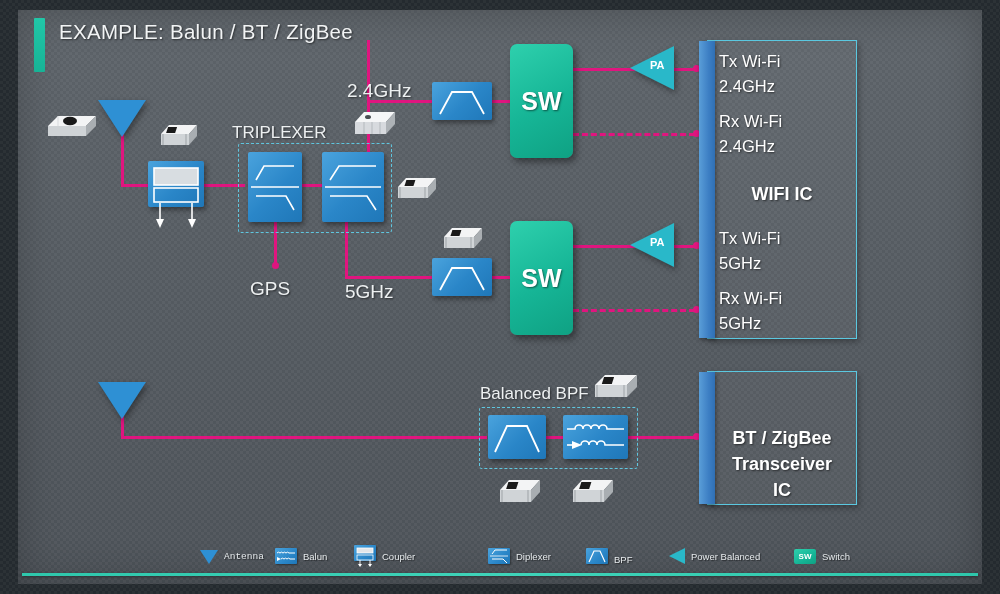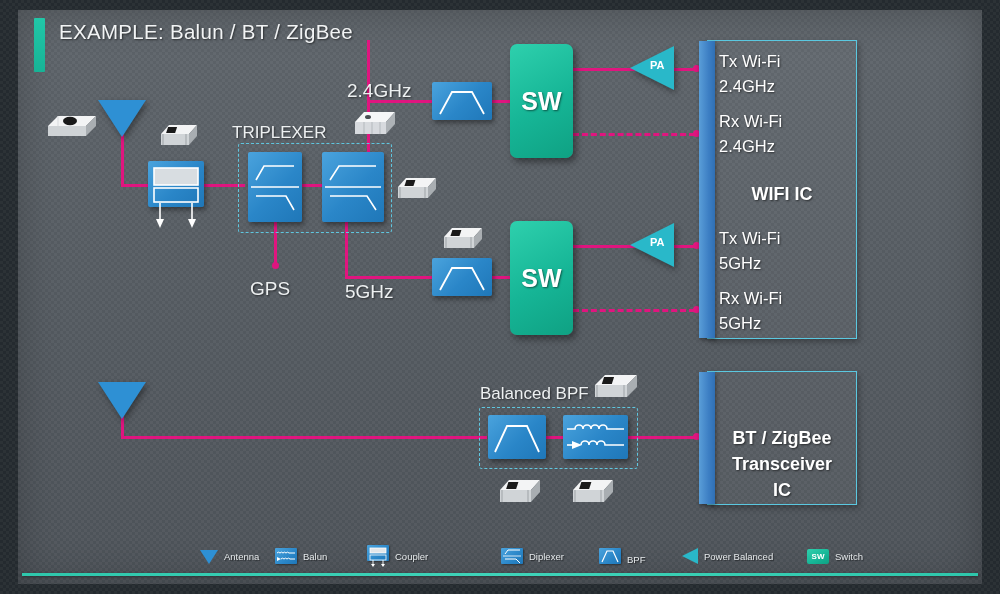--- a/index.html
+++ b/index.html
@@ -384,26 +384,26 @@
       <rect x="14" y="8" width="10" height="7" fill="#1a1a1a" transform="skewX(-18)"></rect>
       <line x1="5" y1="16" x2="5" y2="28" stroke="#9ea3a7" stroke-width="1"></line>
       <line x1="31" y1="16" x2="31" y2="28" stroke="#9ea3a7" stroke-width="1"></line>
     </svg>
   </div>
 
   <div class="bottom-rule" style="top:573px;"></div>
 
   <div class="legend" style="left:200px;top:545px;">
 
-    <div class="legend-item" style="width:75px;">
+    <div class="legend-item" style="width:75px;font-family:Liberation Mono, monospace;">
       <div class="legend-ant"></div>
       <span class="legend-label">Antenna</span>
     </div>
 
-    <div class="legend-item" style="width:92px;">
+    <div class="legend-item" style="width:79px;">
       <div class="legend-icon">
         <div class="bx"></div>
         <svg viewBox="0 0 22 18">
           <path d="M2 6 a2 2 0 0 1 3 0 a2 2 0 0 1 3 0 a2 2 0 0 1 3 0 a2 2 0 0 1 3 0 H20" fill="none" stroke="#fff" stroke-width="1"></path>
           <path d="M6 12 a2 2 0 0 1 3 0 a2 2 0 0 1 3 0 a2 2 0 0 1 3 0 H20" fill="none" stroke="#fff" stroke-width="1"></path>
           <polygon points="2,10 6,12 2,14" fill="#fff"></polygon>
         </svg>
       </div>
       <span class="legend-label">Balun</span>
     </div>

